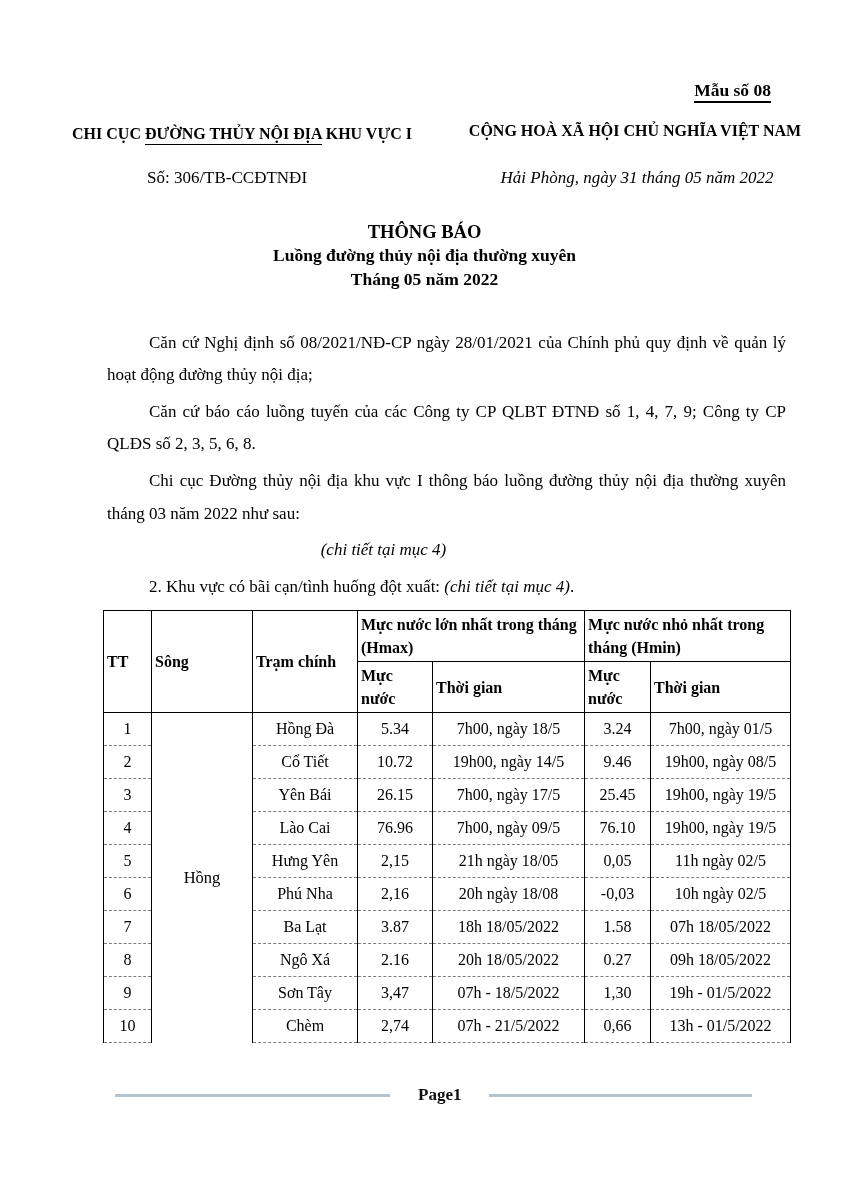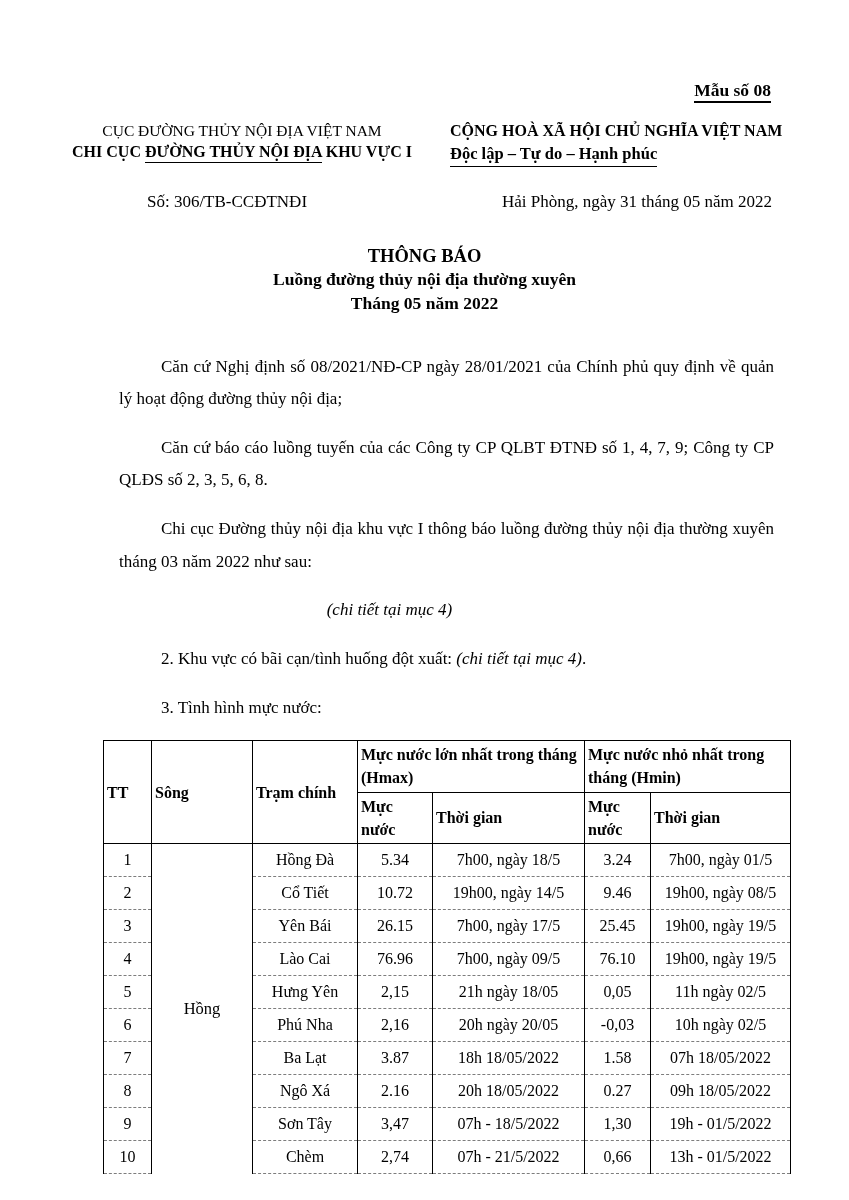--- a/index.html
+++ b/index.html
@@ -11,38 +11,38 @@
   
   .form-no { text-align:right; padding:80px 78px 0 0; font-weight:bold; font-size:17.5px; }
   .form-no span { border-bottom:2px solid #000; padding-bottom:1px; }
 
   
   .org-row { display:flex; margin-top:21px; }
   .org-left  { width:360px; margin-left:62px; text-align:center; }
   .org-left .l1 { font-size:15.5px; }
   .org-left .l2 { font-size:16px; font-weight:bold; margin-top:3px; white-space:nowrap; }
   .org-left .l2 .u { border-bottom:1.8px solid #000; padding-bottom:2px; }
-  .org-right { width:370px; margin-left:28px; text-align:left; }
+  .org-right { width:370px; margin-left:28px; text-align:center; }
   .org-right .l1 { font-size:16px; font-weight:bold; white-space:nowrap; }
   .org-right .l2 { display:inline-block; font-size:16.5px; font-weight:bold; margin-top:4px;
                    border-bottom:1.8px solid #000; padding-bottom:2px; }
 
   .ref-row { display:flex; margin-top:25px; }
   .ref-num  { width:330px; margin-left:62px; text-align:center; font-size:17px; }
-  .ref-date { width:400px; margin-left:45px; text-align:center; font-size:17px; white-space:nowrap; }
+  .ref-date { width:400px; margin-left:45px; text-align:center; font-style:italic; font-size:17px; white-space:nowrap; }
 
   
   .title { text-align:center; margin-top:32px; font-weight:bold; line-height:1.32; }
   .title .t1 { font-size:18.5px; }
   .title .t2 { font-size:17.5px; }
   .title .t3 { font-size:17.5px; }
 
   
   .body-text { margin:36px 59px 0 103px; }
-  .body-text p { margin:16px; font-size:17px; line-height:1.92; text-align:justify; text-indent:42px; }
+  .body-text p { margin:4px; font-size:17px; line-height:1.92; text-align:justify; text-indent:42px; }
   .body-text p.note { text-align:center; text-indent:0; font-style:italic; margin-right:130px; }
   .it { font-style:italic; }
 
   
   .tbl-wrap { margin:6px 59px 0 103px; }
   table { border-collapse:collapse; table-layout:fixed; width:687px; }
   col.c-tt{width:48px} col.c-song{width:101px} col.c-tram{width:105px}
   col.c-mn1{width:75px} col.c-tg1{width:152px} col.c-mn2{width:66px} col.c-tg2{width:140px}
   th {
     border:1.6px solid #000; font-weight:bold; font-size:16px; padding:2px 3px;
@@ -69,47 +69,44 @@
 <body>
 
 <div class="page">
 
   <div class="form-no">
     <span>Mẫu số 08</span>
   </div>
 
   <div class="org-row">
     <div class="org-left">
-      <div class="l1">CỤC ĐƯỜNG THỦY NỘI ĐỊA VIỆT NAM</div>
       <div class="l2"><span>CHI CỤC </span><span class="u">ĐƯỜNG THỦY NỘI ĐỊA</span><span> KHU VỰC I</span></div>
     </div>
     <div class="org-right">
       <div class="l1">CỘNG HOÀ XÃ HỘI CHỦ NGHĨA VIỆT NAM</div>
-      <div class="l2">Độc lập – Tự do – Hạnh phúc</div>
     </div>
   </div>
 
   <div class="ref-row">
     <div class="ref-num">Số: 306/TB-CCĐTNĐI</div>
     <div class="ref-date">Hải Phòng, ngày 31 tháng 05 năm 2022</div>
   </div>
 
   <div class="title">
     <div class="t1">THÔNG BÁO</div>
     <div class="t2">Luồng đường thủy nội địa thường xuyên</div>
     <div class="t3">Tháng 05 năm 2022</div>
   </div>
 
   <div class="body-text">
     <p>Căn cứ Nghị định số 08/2021/NĐ-CP ngày 28/01/2021 của Chính phủ quy định về quản lý hoạt động đường thủy nội địa;</p>
     <p>Căn cứ báo cáo luồng tuyến của các Công ty CP QLBT ĐTNĐ số 1, 4, 7, 9; Công ty CP QLĐS số 2, 3, 5, 6, 8.</p>
     <p>Chi cục Đường thủy nội địa khu vực I thông báo luồng đường thủy nội địa thường xuyên tháng 03 năm 2022 như sau:</p>
     <p class="note">(chi tiết tại mục 4)</p>
     <p><span>2. Khu vực có bãi cạn/tình huống đột xuất: </span><span class="it">(chi tiết tại mục 4)</span><span>.</span></p>
-    <p>3. Tình hình mực nước:</p>
   </div>
 
   <div class="tbl-wrap">
     <table>
       <colgroup>
         <col class="c-tt">
           <col class="c-song">
           <col class="c-tram">
         <col class="c-mn1">
           <col class="c-tg1">
@@ -181,21 +178,21 @@
             <td>21h ngày 18/05</td>
             <td>0,05</td>
             <td>11h ngày 02/5</td>
           </tr>
 
           <tr>
             <td>6</td>
 
             <td>Phú Nha</td>
             <td>2,16</td>
-            <td>20h ngày 20/05</td>
+            <td>20h ngày 18/08</td>
             <td>-0,03</td>
             <td>10h ngày 02/5</td>
           </tr>
 
           <tr>
             <td>7</td>
 
             <td>Ba Lạt</td>
             <td>3.87</td>
             <td>18h 18/05/2022</td>

